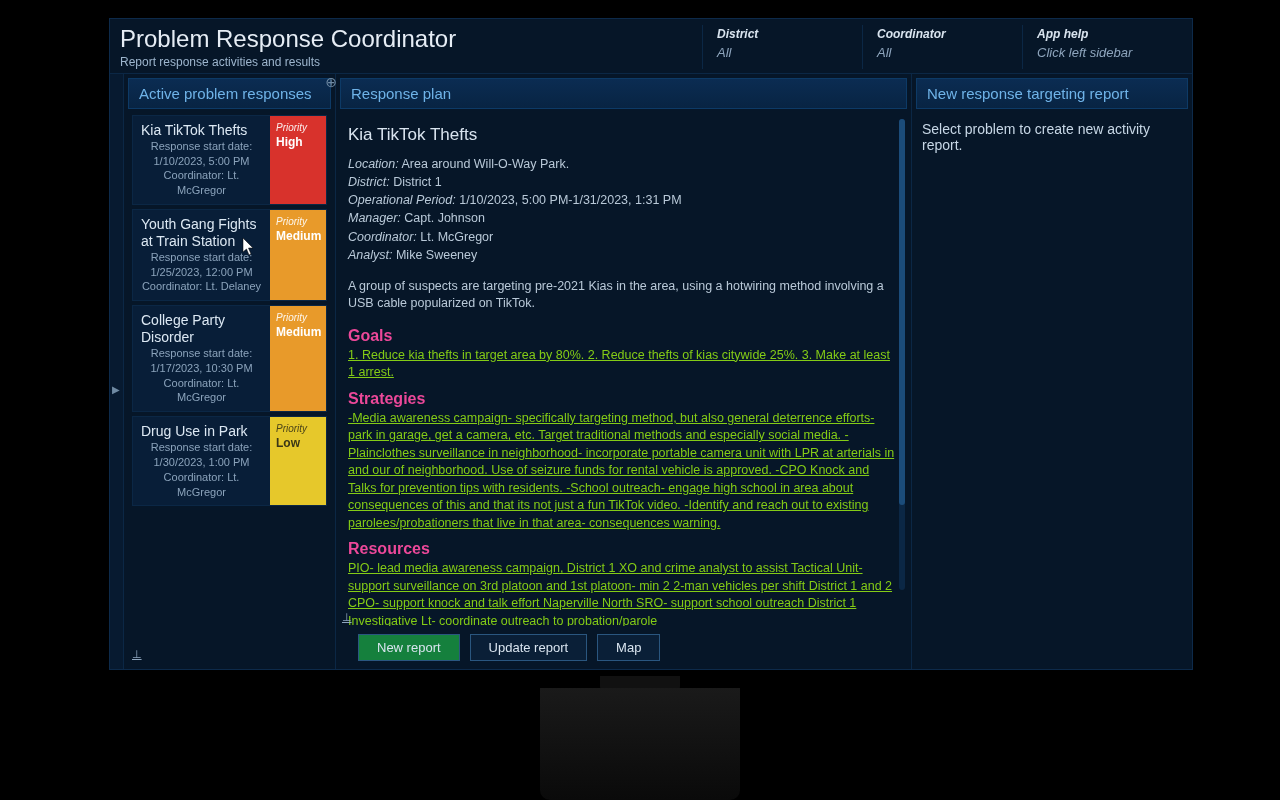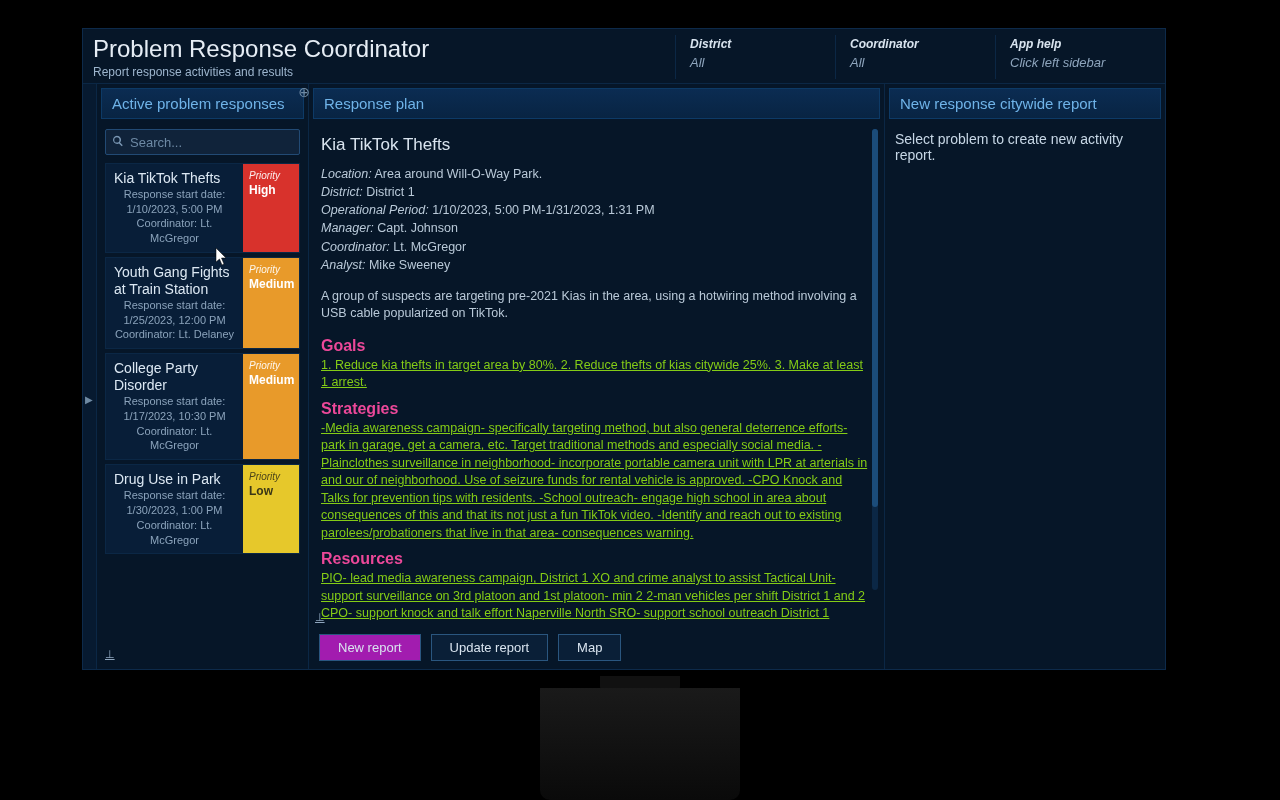--- a/index.html
+++ b/index.html
@@ -5,25 +5,25 @@
   * { box-sizing: border-box; margin: 0; padding: 0; }
   html, body {
     width: 1280px; height: 800px;
     background: #000;
     font-family: "Segoe UI", Arial, sans-serif;
     overflow: hidden;
   }
   
   .monitor {
     position: absolute;
-    left: 68px; top: 0;
+    left: 95px; top: 0;
     width: 1112px; height: 690px;
     background: #000;
     border-radius: 14px;
-    padding: 28px 14px 20px 14px;
+    padding: 18px 14px 20px 14px;
   }
   .screen {
     width: 100%; height: 100%;
     background: #061628;
     border: 1px solid #0d2a4a;
     display: flex;
     flex-direction: column;
     position: relative;
   }
   .stand {
@@ -161,21 +161,21 @@
 
   
   .btnbar {
     display:flex; gap:10px; padding:8px 6px;
   }
   .btn {
     border:1px solid #2a567f; background:#0a1f37;
     color:#d9e4ef; font-size:13px;
     padding:5px 18px; cursor:pointer;
   }
-  .btn.active { background:#a21caf; }
+  .btn.active { background:#15803d;margin-left:12px; }
 
   .right-msg { color:#c7d7e6; font-size:14px; padding:6px 6px;}
 
   .bottom-left-link {
     position:absolute; bottom:8px; left:8px;
     color:#8ea5bd; font-size:11px; text-decoration:underline;
   }
 </style>
 </head>
 <body>
@@ -204,28 +204,20 @@
 
     <div class="body">
       <div class="rail">
         <div class="rail-handle">▶</div>
       </div>
 
       <div class="col sidebar">
         <div class="panel-title-bar">Active problem responses</div>
         <div class="drag-dots">⊕</div>
 
-        <div class="search-wrap">
-          <span>
-            <svg viewBox="0 0 16 16">
-                <path d="M6.5 1a5.5 5.5 0 014.23 9.02l3.63 3.63-1.41 1.41-3.63-3.63A5.5 5.5 0 116.5 1zm0 2a3.5 3.5 0 100 7 3.5 3.5 0 000-7z"></path>
-              </svg>
-          </span>
-          <input type="text" placeholder="Search..." style="">
-        </div>
 
         <div class="cards" id="cards">
             <div class="card">
               <div class="card-main">
                 <div class="card-title">Kia TikTok Thefts</div>
                 <div class="card-line">Response start date:</div>
                 <div class="card-line">1/10/2023, 5:00 PM</div>
                 <div class="card-line">Coordinator: Lt. McGregor</div>
               </div>
               <div class="pri pri-high">
@@ -312,21 +304,21 @@
         </div>
 
         <div class="btnbar">
           <button class="btn active">New report</button>
           <button class="btn">Update report</button>
           <button class="btn">Map</button>
         </div>
       </div>
 
       <div class="col right">
-        <div class="panel-title-bar">New response citywide report</div>
+        <div class="panel-title-bar">New response targeting report</div>
         <div class="right-msg">Select problem to create new activity report.</div>
       </div>
     </div>
 
   </div>
 </div>
 <div class="stand-neck"></div>
 <div class="stand"></div>
 
 </body></html>

